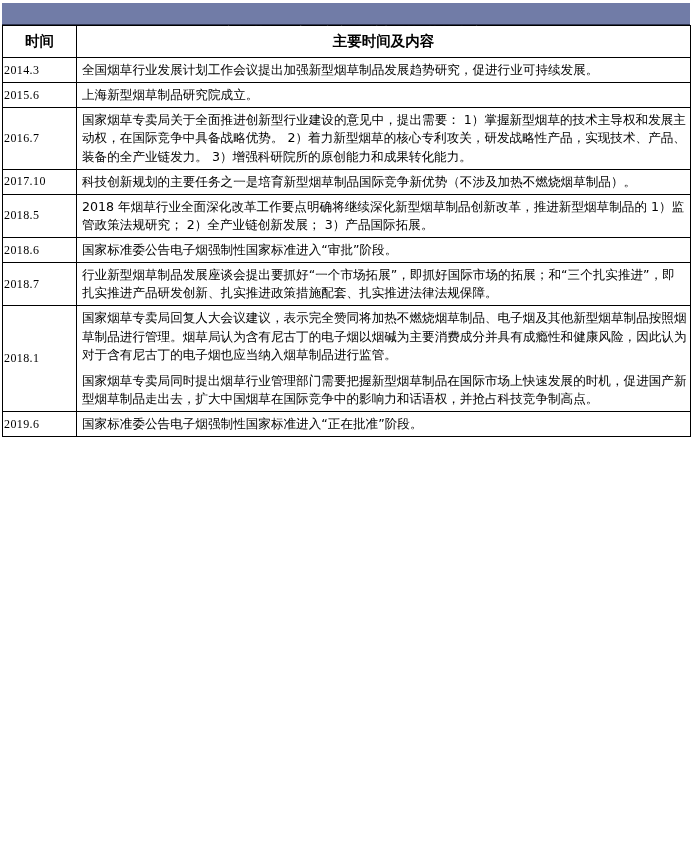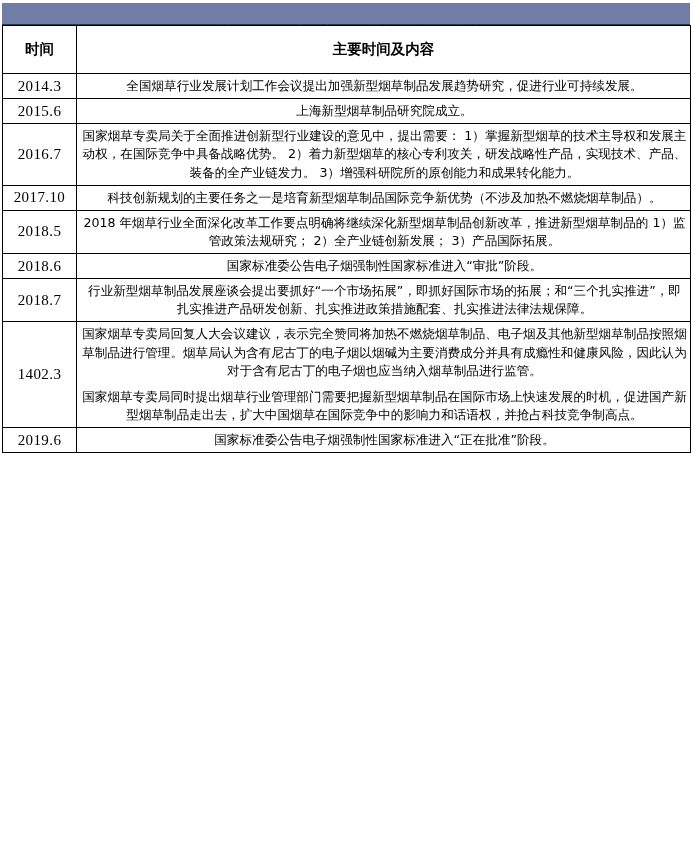--- a/index.html
+++ b/index.html
@@ -53,33 +53,33 @@
     border: 1px solid #000000;
     vertical-align: middle;
     background: #ffffff;
   }
   thead th {
     height: 31px;
     font-size: 14.5px;
     font-weight: bold;
     text-align: center;
     font-family: "DejaVu Sans", "Liberation Sans", sans-serif;
-    padding: 8px 2px;
+    padding: 0 2px;
     margin-top: 16px;
   }
   td.time-cell {
-    text-align: center;
-    font-size: 15px;
+    text-align: left;
+    font-size: 12px;
     font-family: "Liberation Serif", "DejaVu Serif", serif;
     letter-spacing: 0.4px;
     padding: 2px 1px;
     white-space: nowrap;
   }
   td.content-cell {
-    text-align: center;
+    text-align: left;
     font-size: 12.6px;
     line-height: 1.44;
     padding: 3px 3px 3px 5px;
     font-family: "DejaVu Sans", "Liberation Sans", sans-serif;
   }
   td.content-cell p {
     margin: 0;
   }
   td.content-cell p + p {
     margin-top: 8px;
@@ -142,21 +142,21 @@
             <p>国家标准委公告电子烟强制性国家标准进入“审批”阶段。</p>
           </td>
         </tr>
         <tr>
           <td class="time-cell">2018.7</td>
           <td class="content-cell">
             <p>行业新型烟草制品发展座谈会提出要抓好“一个市场拓展”，即抓好国际市场的拓展；和“三个扎实推进”，即扎实推进产品研发创新、扎实推进政策措施配套、扎实推进法律法规保障。</p>
           </td>
         </tr>
         <tr>
-          <td class="time-cell">1402.3</td>
+          <td class="time-cell">2018.1</td>
           <td class="content-cell">
             <p>国家烟草专卖局回复人大会议建议，表示完全赞同将加热不燃烧烟草制品、电子烟及其他新型烟草制品按照烟草制品进行管理。烟草局认为含有尼古丁的电子烟以烟碱为主要消费成分并具有成瘾性和健康风险，因此认为对于含有尼古丁的电子烟也应当纳入烟草制品进行监管。</p>
             <p>国家烟草专卖局同时提出烟草行业管理部门需要把握新型烟草制品在国际市场上快速发展的时机，促进国产新型烟草制品走出去，扩大中国烟草在国际竞争中的影响力和话语权，并抢占科技竞争制高点。</p>
           </td>
         </tr>
         <tr>
           <td class="time-cell">2019.6</td>
           <td class="content-cell">
             <p>国家标准委公告电子烟强制性国家标准进入“正在批准”阶段。</p>
           </td>

